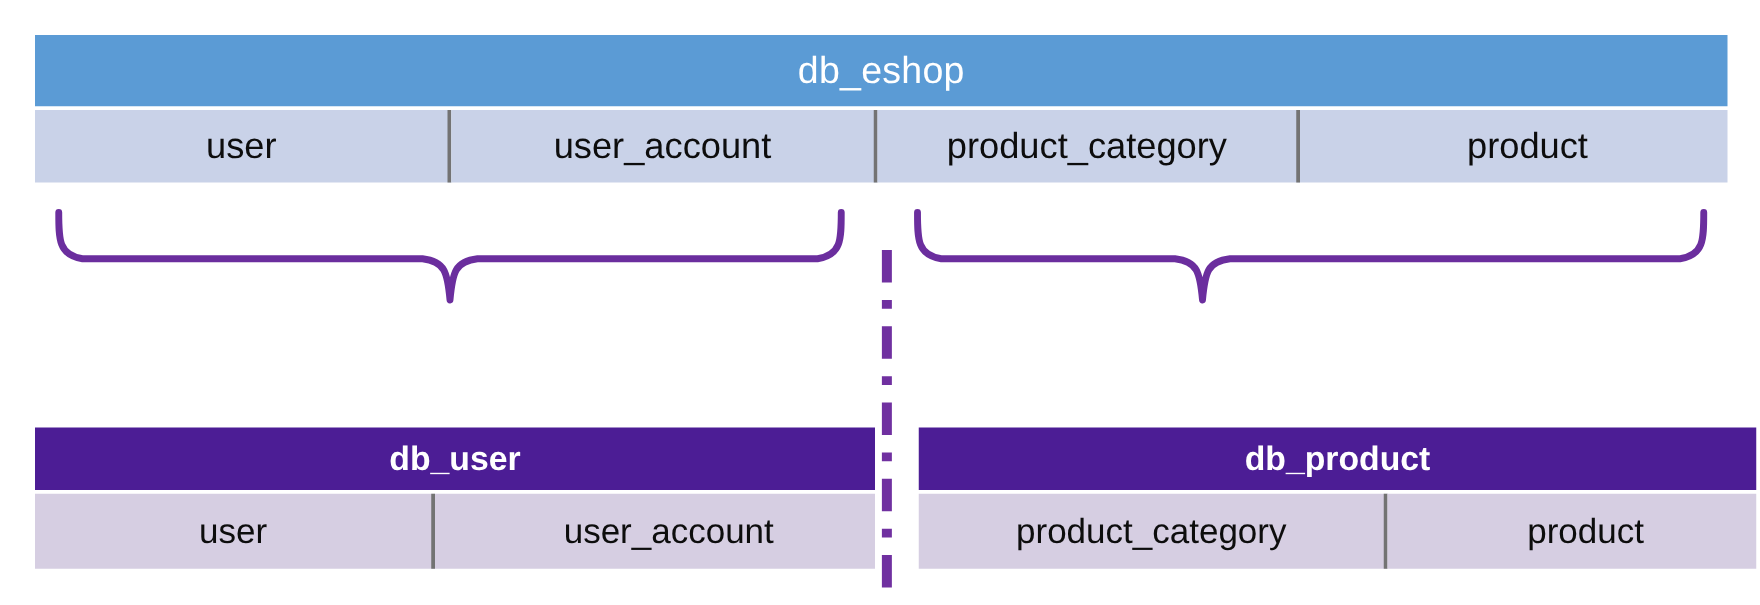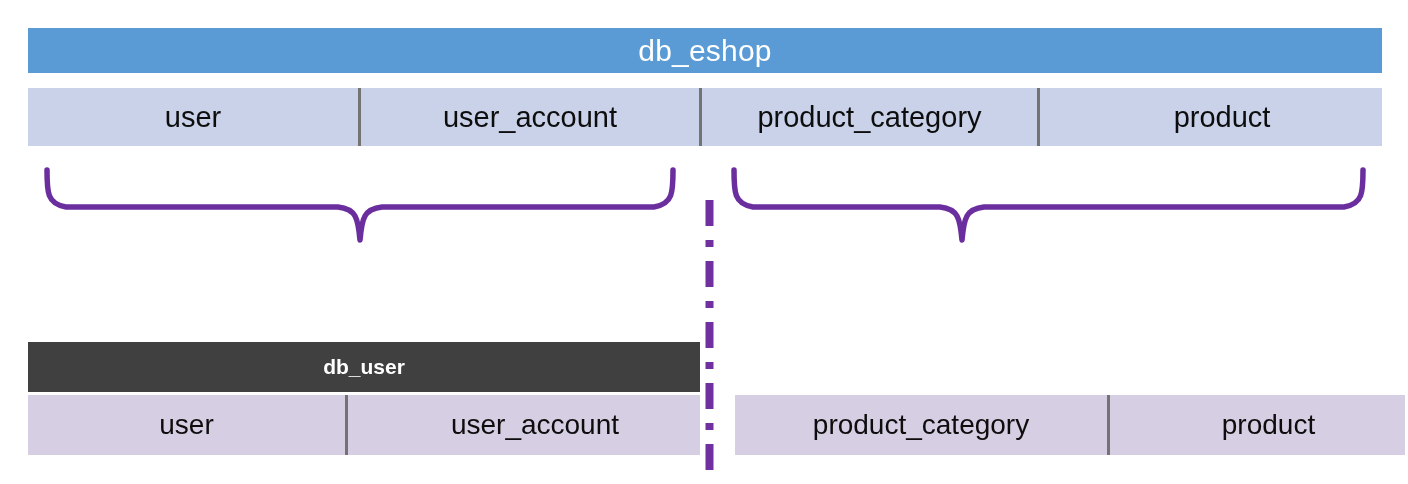--- a/index.html
+++ b/index.html
@@ -59,21 +59,21 @@
   }
 
   
   #top-db {
     left: 28px;
     top: 28px;
     width: 1354px;
     height: 118px;
   }
   #top-db .db-header {
-    height: 45px;
+    height: 57px;
     background: #5b9bd5;
     font-size: 30px;
     font-weight: 400;
     letter-spacing: 0.2px;
   }
   #top-db .db-row {
     top: 60px;
     height: 58px;
   }
   #top-db .db-cell {
@@ -83,22 +83,22 @@
   }
   
   #top-db .db-cell.c0 { width: 333px; }   
   #top-db .db-cell.c1 { width: 341px; }   
   #top-db .db-cell.c2 { width: 338px; }   
   #top-db .db-cell.c3 { width: 342px; }   
 
   
   .shard .db-header {
     height: 50px;
-    background: #404040;
-    font-size: 21px;
+    background: #4c1d95;
+    font-size: 27px;
     font-weight: bold;
   }
   .shard .db-row {
     top: 53px;
     height: 60px;
   }
   .shard .db-cell {
     background: #d6cee2;
     font-size: 28px;
     font-weight: 400;
@@ -182,19 +182,20 @@
 
   <div class="db-block shard" id="db-user">
     <div class="db-header">db_user</div>
     <div class="db-row">
       <div class="db-cell c0">user</div>
       <div class="db-cell c1">user_account</div>
     </div>
   </div>
 
   <div class="db-block shard" id="db-product">
+    <div class="db-header">db_product</div>
     <div class="db-row">
       <div class="db-cell c0">product_category</div>
       <div class="db-cell c1">product</div>
     </div>
   </div>
 
 </div>
 
 </body></html>

